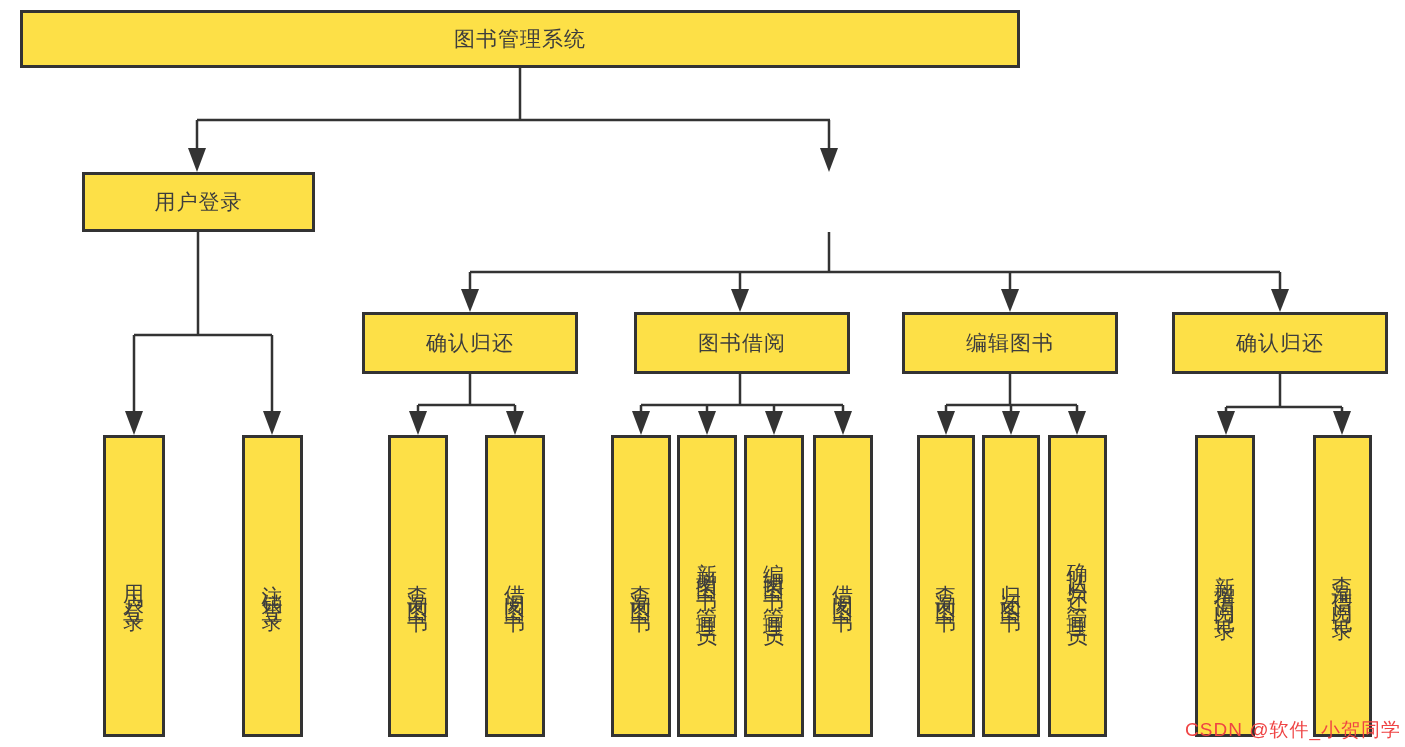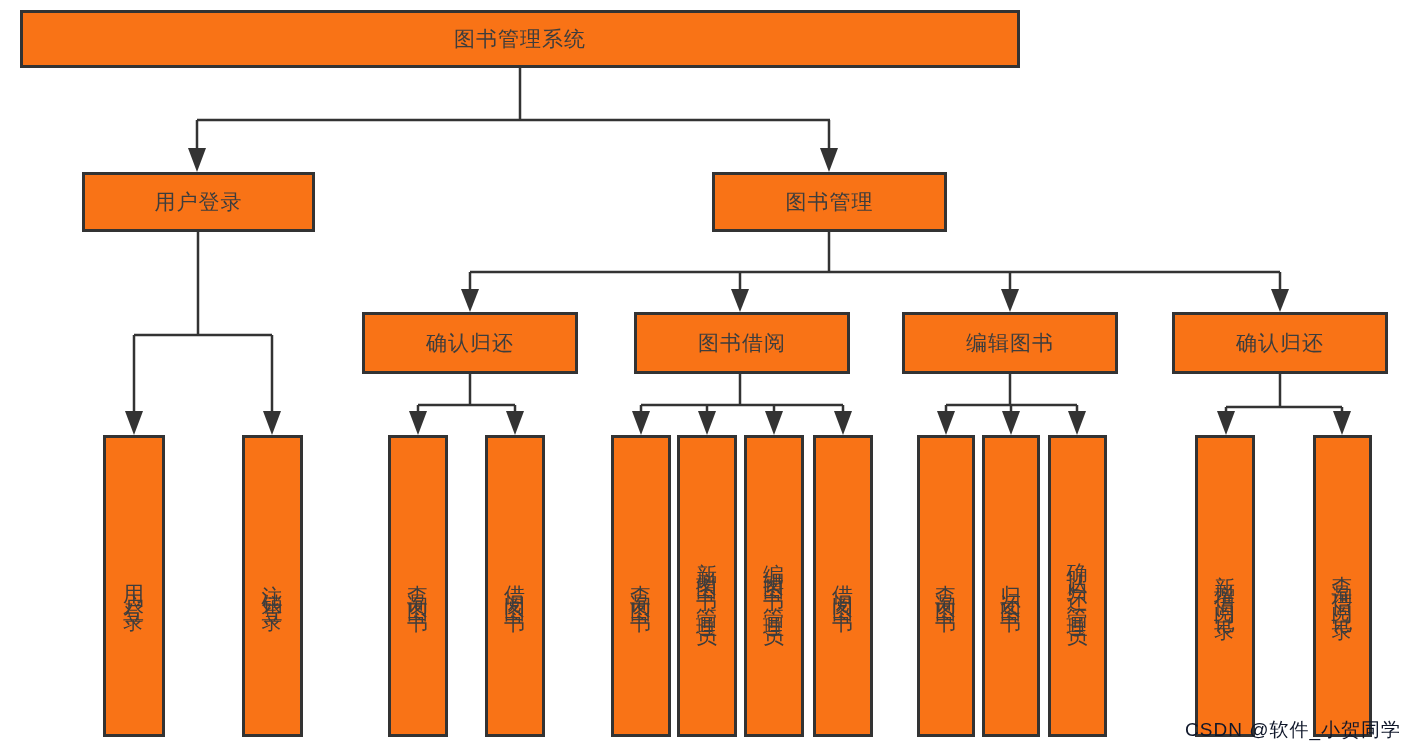--- a/index.html
+++ b/index.html
@@ -13,21 +13,21 @@
   }
   svg.connectors {
     position: absolute;
     left: 0; top: 0;
     width: 1405px; height: 747px;
     pointer-events: none;
   }
   .box {
     position: absolute;
     box-sizing: border-box;
-    background: #f97316;
+    background: #fde047;
     border: 3px solid #333333;
     display: flex;
     align-items: center;
     justify-content: center;
     color: #3d3d3d;
     font-size: 21px;
     letter-spacing: 1px;
     text-align: left;
     z-index: 2;
   }
@@ -143,23 +143,20 @@
     </g>
   </svg>
 
   <div class="box n-root">
     <span>图书管理系统</span>
   </div>
 
   <div class="box n-user-login">
     <span>用户登录</span>
   </div>
-  <div class="box n-book-mgmt">
-    <span>图书管理</span>
-  </div>
 
   <div class="box n-new-book-rec">
     <span>确认归还</span>
   </div>
   <div class="box n-book-borrow">
     <span>图书借阅</span>
   </div>
   <div class="box n-current-borrow">
     <span>编辑图书</span>
   </div>
@@ -204,15 +201,15 @@
     <span class="vtext">确认归还（管理员）</span>
   </div>
 
   <div class="box vbox leaf l-br-add">
     <span class="vtext">新增借阅记录</span>
   </div>
   <div class="box vbox leaf l-br-query">
     <span class="vtext">查询借阅记录</span>
   </div>
 
-  <div class="watermark" style="color: #0f172a;">CSDN @软件_小贺同学</div>
+  <div class="watermark" style="color: #ef4444;">CSDN @软件_小贺同学</div>
 
 </div>
 
 </body></html>

